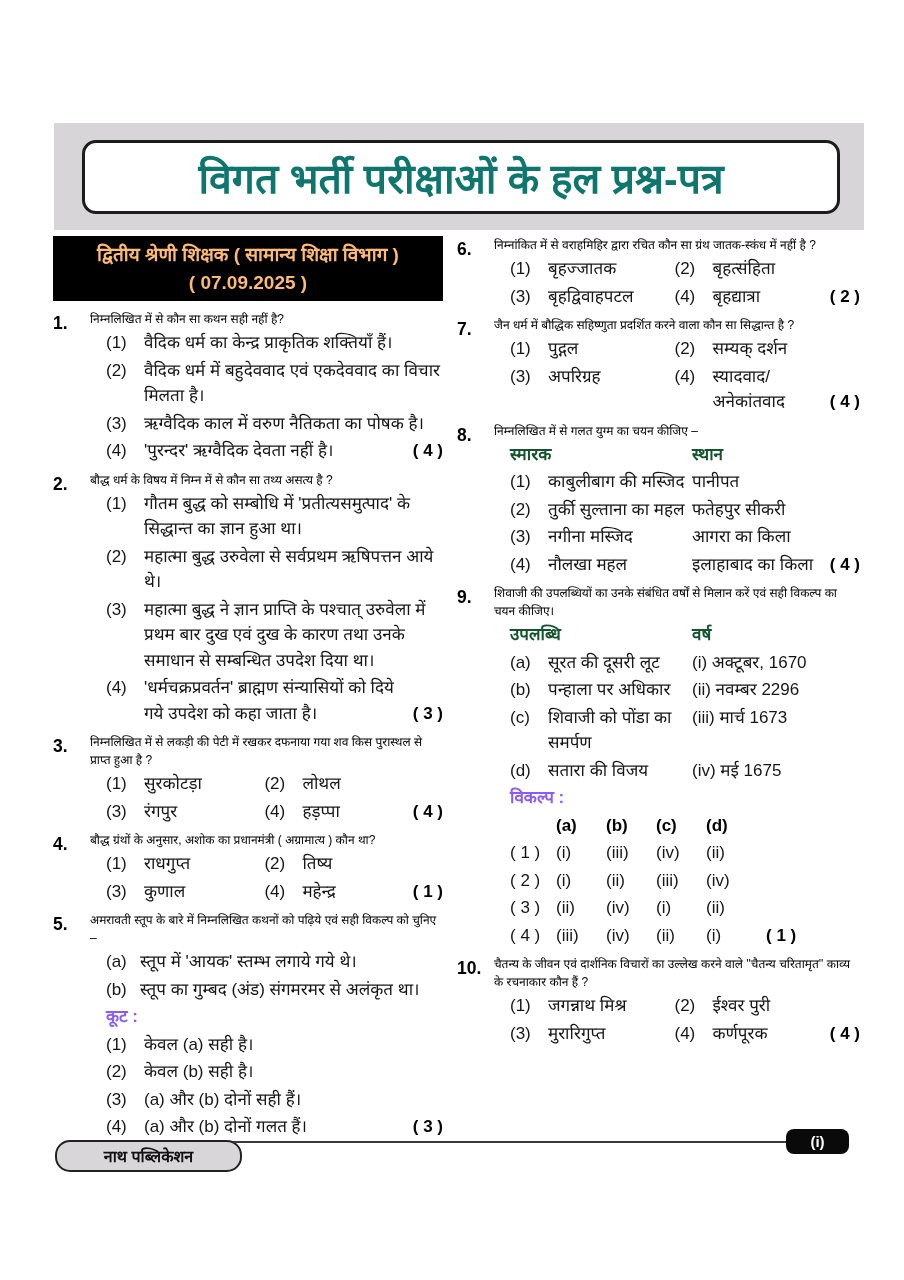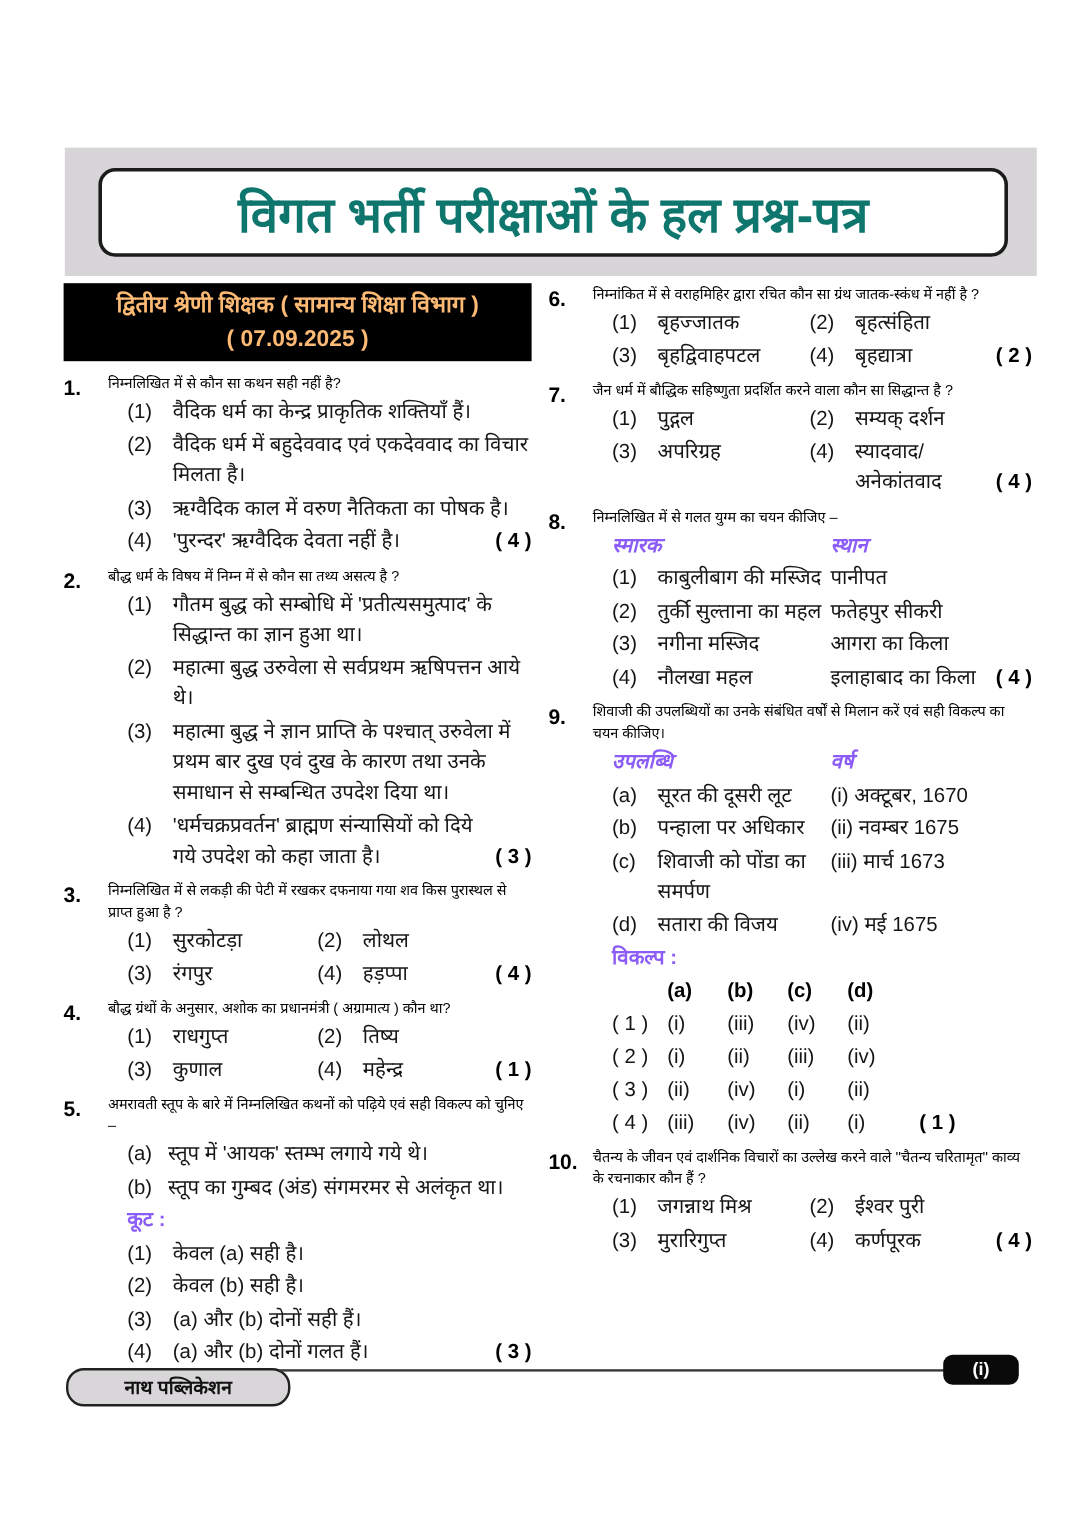--- a/index.html
+++ b/index.html
@@ -43,21 +43,21 @@
   .slbl{flex:0 0 34px;}
   .t{flex:1;min-width:0;}
   .ans{font-weight:bold;margin-left:10px;align-self:flex-end;white-space:nowrap;color:#000;}
   .optpair{display:flex;}
   .h1{flex:0 0 47%;display:flex;min-width:0;}
   .h2{display:flex;flex:1;min-width:0;}
   .subhead{font-weight:bold;color:#8b5cf6;}
   .pairrow{display:flex;}
   .pl{flex:0 0 52%;display:flex;min-width:0;}
   .pr{flex:1;min-width:0;}
-  .phead{font-weight:bold;color:#8b5cf6;font-style:italic;}
+  .phead{font-weight:bold;color:#14532d;}
   .phead .pl{display:block;}
   .matrow{display:flex;}
   .mlbl{flex:0 0 46px;white-space:nowrap;}
   .mcell{flex:0 0 50px;white-space:nowrap;}
   .mhead{font-weight:bold;color:#000;}
   
   .footer-line{position:absolute;left:233px;top:1141px;width:556px;height:2px;background:#3a3a3a;}
   .pub-pill{
     position:absolute;left:55px;top:1128px;width:183px;height:28px;
     background:#d9d6d9;border:2px solid #222;border-radius:15px;
@@ -326,21 +326,21 @@
               <span class="lbl">(a)</span>
               <span class="t">सूरत की दूसरी लूट</span>
             </span>
             <span class="pr">(i) अक्टूबर, 1670</span>
           </div>
           <div class="blk pairrow">
             <span class="pl">
               <span class="lbl">(b)</span>
               <span class="t">पन्हाला पर अधिकार</span>
             </span>
-            <span class="pr">(ii) नवम्बर 1675</span>
+            <span class="pr">(ii) नवम्बर 2296</span>
           </div>
           <div class="blk pairrow">
             <span class="pl">
               <span class="lbl">(c)</span>
               <span class="t">शिवाजी को पोंडा का समर्पण</span>
             </span>
             <span class="pr">(iii) मार्च 1673</span>
           </div>
           <div class="blk pairrow">
             <span class="pl">

